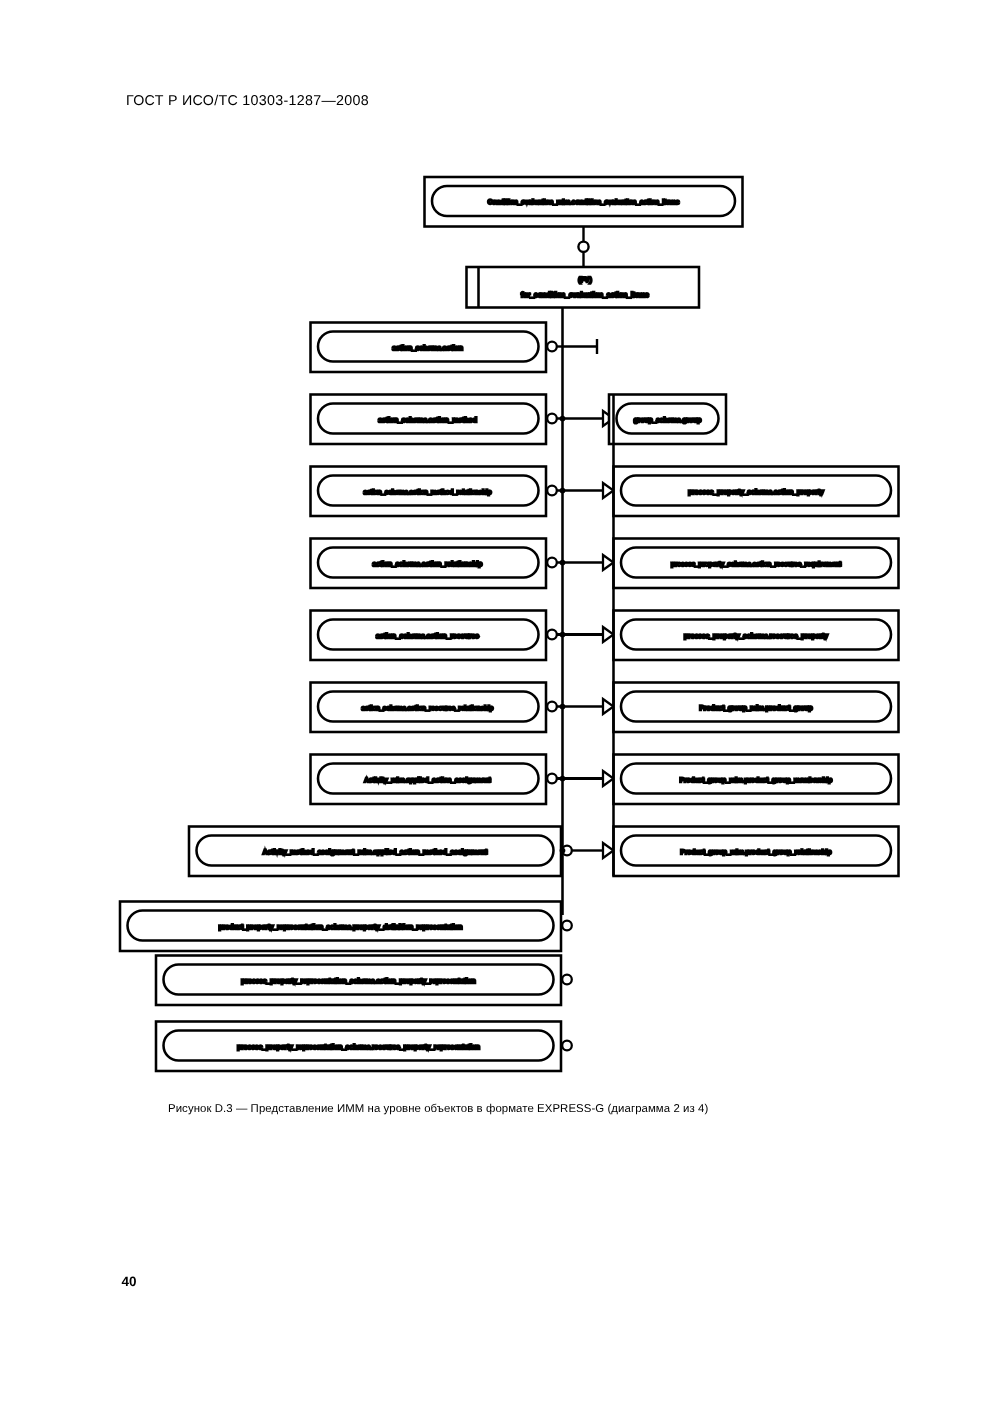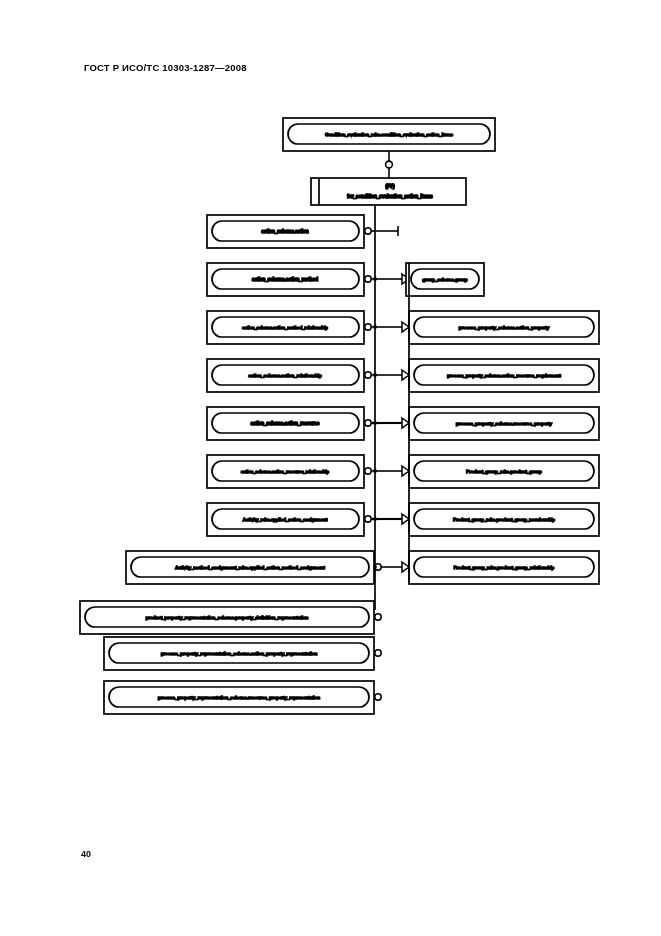--- a/index.html
+++ b/index.html
@@ -12,21 +12,21 @@
     color: #000000;
     position: relative;
     overflow: hidden;
   }
   .page { position: relative; width: 661px; height: 936px; }
 
   .header {
     position: absolute;
     left: 84px; top: 62px;
     font-size: 9.5px;
-    font-weight: bold;
+    font-weight: normal;
     letter-spacing: 0.2px;
     white-space: nowrap;
   }
 
   .figure-area {
     position: absolute;
     left: 0; top: 110px;
     width: 661px; height: 620px;
   }
   .figure-area svg { display:block; }
@@ -239,16 +239,17 @@
         </g>
 
         <g>
           <line x1="409" y1="153" x2="409" y2="474" stroke-width="1.7"></line>
         </g>
 
       </g>
     </svg>
   </div>
 
+  <div class="caption">Рисунок D.3 — Представление ИММ на уровне объектов в формате EXPRESS-G (диаграмма 2 из 4)</div>
 
   <div class="folio">40</div>
 
 </div>
 
 </body></html>

